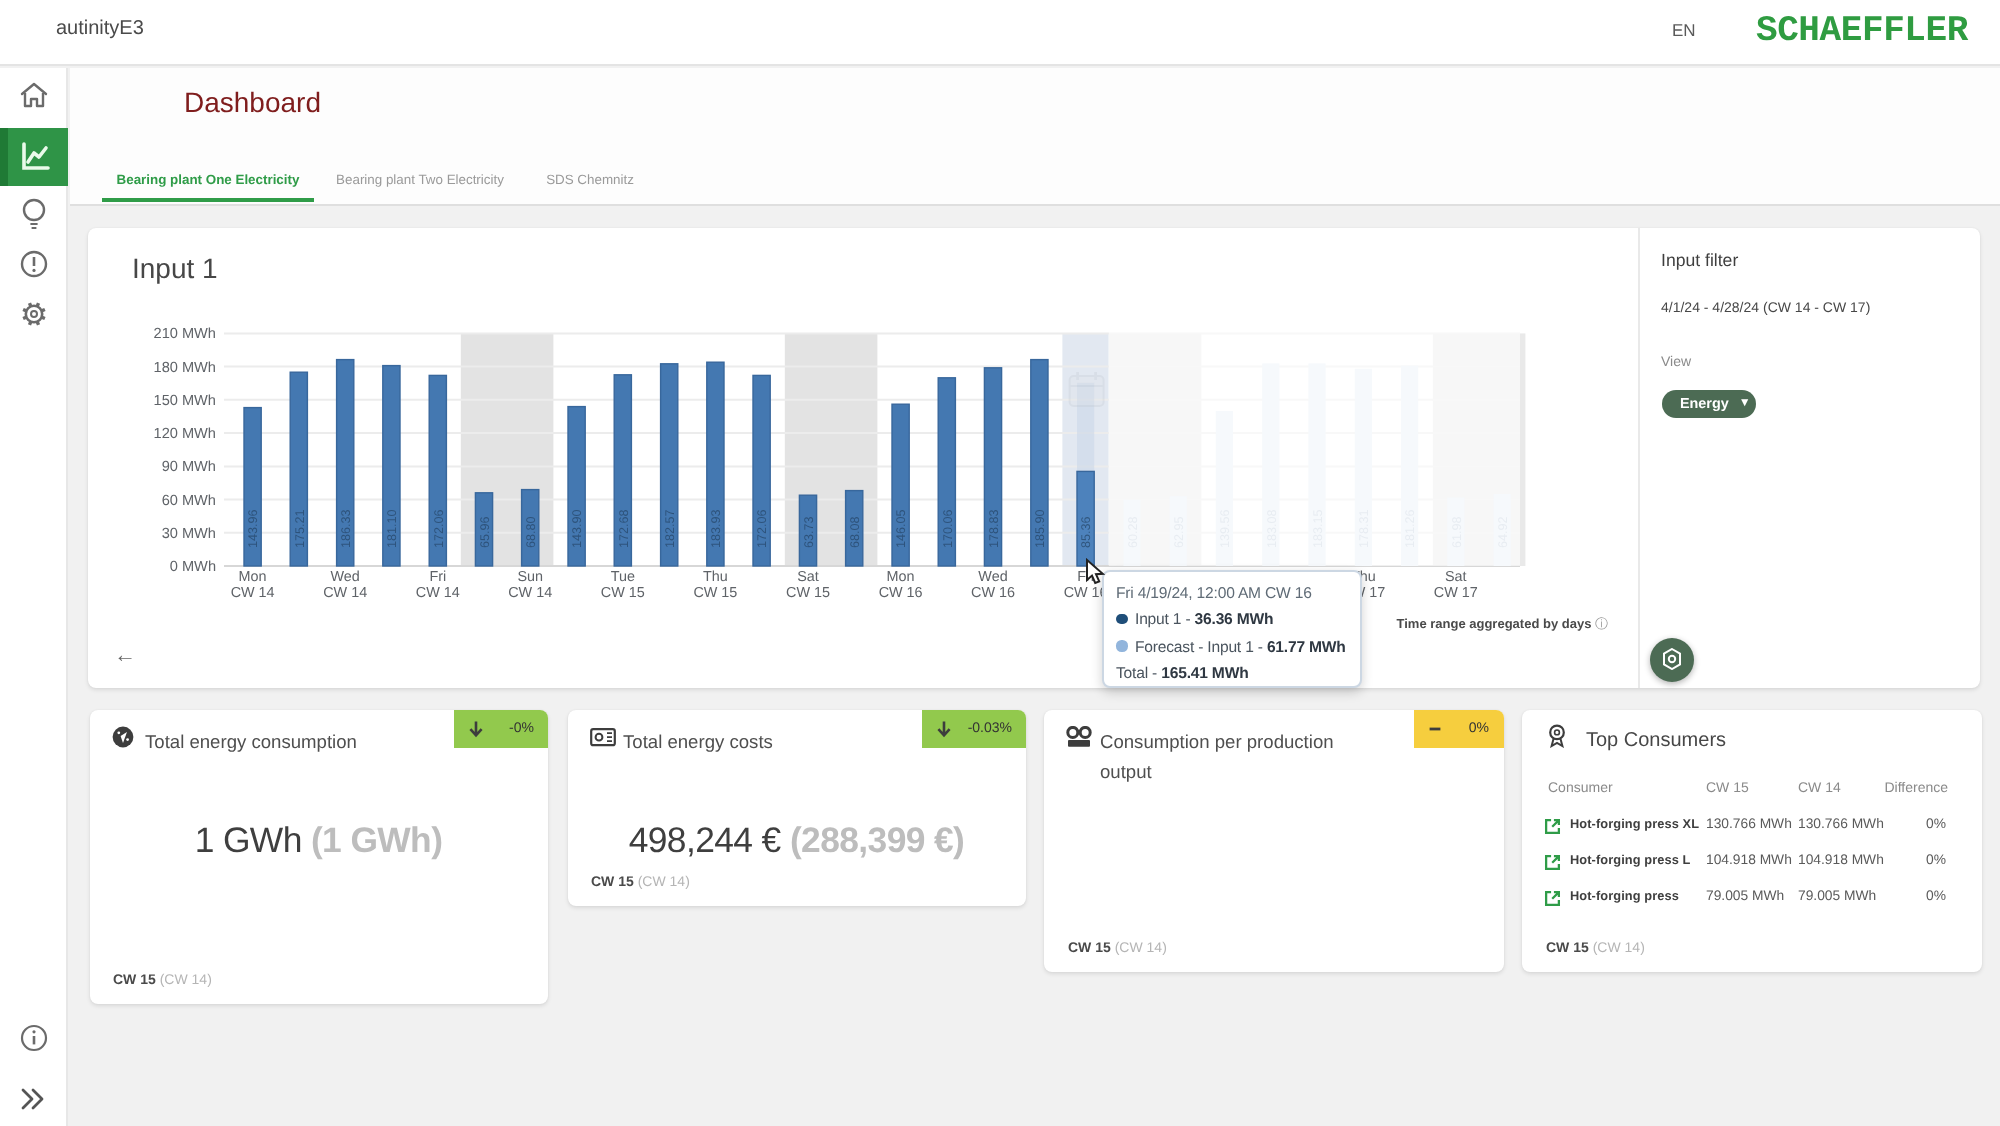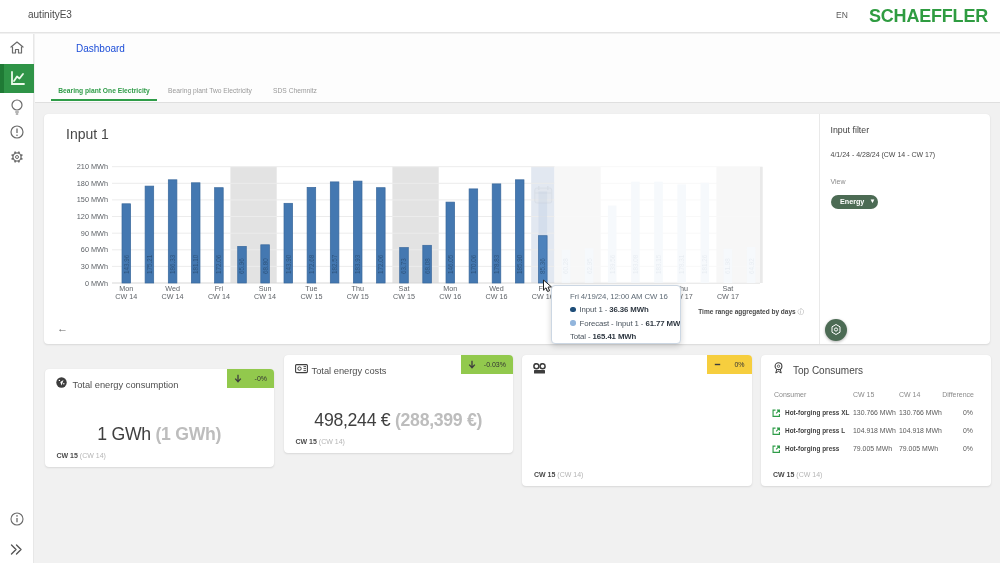--- a/index.html
+++ b/index.html
@@ -13,21 +13,21 @@
 .cfoot{position:absolute;left:12px;bottom:8px;font-size:7px;color:#4a4a4a;font-weight:bold}
 .cfoot span{color:#b5b5b5;font-weight:normal}
 .ctitle{position:absolute;left:28px;top:9px;font-size:9.3px;color:#4f4f4f;font-weight:500;line-height:14.5px}
 .cicon{position:absolute;left:11px;top:8px}
 </style></head>
 <body>
 
 <div id="topbar">
   <div class="abs" style="left:28px;top:9px;font-size:10px;color:#4a4a4a">autinityE3</div>
   <div class="abs" style="left:836px;top:10px;font-size:8.5px;color:#5a5a5a">EN</div>
-  <div class="abs" style="left:869px;top:5.5px;width:115px;text-align:right;font-family:Liberation Sans, sans-serif;font-weight:bold;font-size:18px;color:#2f9c41;letter-spacing:-0.2px">SCHAEFFLER</div>
+  <div class="abs" style="left:869px;top:5.5px;width:115px;text-align:right;font-family:Liberation Mono, monospace;font-weight:bold;font-size:18px;color:#2f9c41;letter-spacing:-0.2px">SCHAEFFLER</div>
 </div>
 
 <div id="sidebar">
   <svg xmlns="http://www.w3.org/2000/svg" width="14" height="13" viewBox="0 0 14 13" style="position:absolute;left:10px;top:7px">
     <path d="M1 6 L7 1 L13 6" fill="none" stroke="#6b6b6b" stroke-width="1.2" stroke-linecap="round" stroke-linejoin="round"></path>
     <path d="M2.5 5.5 V12 H5.5 V8.5 H8.5 V12 H11.5 V5.5" fill="none" stroke="#6b6b6b" stroke-width="1.2" stroke-linejoin="round"></path>
   </svg>
   <div class="abs" style="left:0;top:29.5px;width:34px;height:29px;background:#2f9447">
     <div class="abs" style="left:0;top:0;width:3.5px;height:29px;background:#1f7a35"></div>
     <svg xmlns="http://www.w3.org/2000/svg" width="16" height="15" viewBox="0 0 16 15" style="position:absolute;left:10px;top:7px">
@@ -60,21 +60,21 @@
     <circle cx="7" cy="7" r="6" fill="none" stroke="#6b6b6b" stroke-width="1.1"></circle>
     <line x1="7" y1="6" x2="7" y2="10.2" stroke="#6b6b6b" stroke-width="1.3"></line>
     <circle cx="7" cy="3.9" r="0.8" fill="#6b6b6b"></circle>
   </svg>
   <svg xmlns="http://www.w3.org/2000/svg" width="13" height="11" viewBox="0 0 13 11" style="position:absolute;left:10px;top:510px">
     <path d="M1.5 1 L6 5.5 L1.5 10 M6.5 1 L11 5.5 L6.5 10" fill="none" stroke="#555" stroke-width="1.4" stroke-linecap="round" stroke-linejoin="round"></path>
   </svg>
 </div>
 
 <div id="hstrip">
-  <div class="abs" style="left:41px;top:9px;font-size:10px;color:#1d4ed8">Dashboard</div>
+  <div class="abs" style="left:57px;top:9px;font-size:14px;color:#7f1d1d">Dashboard</div>
   <div class="abs" style="left:16px;top:53px;width:106px;text-align:center;font-size:6.7px;font-weight:bold;color:#2f9c48">Bearing plant One Electricity</div>
   <div class="abs" style="left:122px;top:53px;width:106px;text-align:center;font-size:6.7px;color:#9a9a9a">Bearing plant Two Electricity</div>
   <div class="abs" style="left:228px;top:53px;width:64px;text-align:center;font-size:6.7px;color:#9a9a9a">SDS Chemnitz</div>
   <div class="abs" style="left:16px;top:64.5px;width:106px;height:2.6px;background:#2f9c48"></div>
 </div>
 
 <div class="card" id="chartcard" style="left:44px;top:113.5px;width:945.5px;height:230.5px">
   <div class="abs" style="left:22px;top:12px;font-size:14px;color:#474747">Input 1</div>
   <div class="abs" style="left:13px;top:208px;font-size:11px;color:#666">←</div>
   <div class="abs" style="left:560px;top:194px;width:200px;text-align:right;font-size:6.5px;font-weight:bold;color:#4a4a4a">Time range aggregated by days <span style="font-weight:normal;color:#9a9a9a">ⓘ</span></div>
@@ -199,32 +199,32 @@
 <text x="545.1" y="177.5" text-anchor="middle" font-size="7.2" fill="#5f6368">Sun</text>
 <text x="545.1" y="185.5" text-anchor="middle" font-size="7.2" fill="#5f6368">CW 16</text>
 <text x="591.4" y="177.5" text-anchor="middle" font-size="7.2" fill="#5f6368">Tue</text>
 <text x="591.4" y="185.5" text-anchor="middle" font-size="7.2" fill="#5f6368">CW 17</text>
 <text x="637.7" y="177.5" text-anchor="middle" font-size="7.2" fill="#5f6368">Thu</text>
 <text x="637.7" y="185.5" text-anchor="middle" font-size="7.2" fill="#5f6368">CW 17</text>
 <text x="683.9" y="177.5" text-anchor="middle" font-size="7.2" fill="#5f6368">Sat</text>
 <text x="683.9" y="185.5" text-anchor="middle" font-size="7.2" fill="#5f6368">CW 17</text>
 </svg>
 
-<div class="abs" style="left:551px;top:285px;width:130px;height:59px;background:#fff;border:1px solid #ccd7e3;border-radius:4px;box-shadow:0 2px 6px rgba(0,0,0,.18);z-index:6;font-size:7.8px;color:#4a545e;padding:4px 18px;line-height:13.4px;white-space:nowrap;overflow:hidden;letter-spacing:-0.1px">
+<div class="abs" style="left:551px;top:285px;width:130px;height:59px;background:#fff;border:1px solid #ccd7e3;border-radius:4px;box-shadow:0 2px 6px rgba(0,0,0,.18);z-index:6;font-size:7.8px;color:#4a545e;padding:4px 6px;line-height:13.4px;white-space:nowrap;overflow:hidden;letter-spacing:-0.1px">
   <div style="color:#5f6b76">Fri 4/19/24, 12:00 AM CW 16</div>
   <div><span style="display:inline-block;width:5.5px;height:5.5px;border-radius:50%;background:#1f4e79;margin-right:4px"></span>Input 1 - <b style="color:#2f3842">36.36 MWh</b></div>
   <div><span style="display:inline-block;width:5.5px;height:5.5px;border-radius:50%;background:#92b5dc;margin-right:4px"></span>Forecast - Input 1 - <b style="color:#2f3842">61.77 MWh</b></div>
   <div>Total - <b style="color:#2f3842">165.41 MWh</b></div>
 </div>
 
 <svg xmlns="http://www.w3.org/2000/svg" width="13" height="15" viewBox="0 0 13 15" style="position:absolute;left:541px;top:279px;z-index:7">
   <path d="M2.5 1 L2.5 11 L5 8.8 L6.6 12.5 L8.6 11.7 L7 8.1 L10.4 7.9 Z" fill="#fff" stroke="#222" stroke-width="1"></path>
 </svg>
 
-<div class="card" style="left:44.5px;top:369px;width:229.5px;height:98px">
+<div class="card" style="left:44.5px;top:355px;width:229.5px;height:147px">
   <svg class="cicon" xmlns="http://www.w3.org/2000/svg" width="11" height="11" viewBox="0 0 11 11" style="top:7.5px">
     <circle cx="5.5" cy="5.5" r="5.2" fill="#3d3d3d"></circle>
     <path d="M5.5 8.5 L4.3 5 L7.5 3 Z" fill="#fff"></path>
     <circle cx="3.4" cy="3.4" r="0.7" fill="#fff"></circle>
       <circle cx="7.8" cy="6.8" r="0.7" fill="#fff"></circle>
   </svg>
   <div class="ctitle">Total energy consumption</div>
   <div class="badge" style="width:47px;background:#92c94d">
       <svg xmlns="http://www.w3.org/2000/svg" width="8" height="9" viewBox="0 0 8 9">
         <path d="M4 0.8 V7.2 M1.2 4.6 L4 7.7 L6.8 4.6" fill="none" stroke="#3d3d3d" stroke-width="1.3"></path>
@@ -249,20 +249,21 @@
     </div>
   <div class="bigval" style="top:54.8px">498,244 € <span class="lt">(288,399 €)</span></div>
   <div class="cfoot">CW 15 <span>(CW 14)</span></div>
 </div>
 <div class="card" style="left:522px;top:355px;width:229.5px;height:131px">
   <svg class="cicon" xmlns="http://www.w3.org/2000/svg" width="13" height="11" viewBox="0 0 13 11" style="top:7.5px">
     <circle cx="3.4" cy="3.2" r="2.5" fill="none" stroke="#3d3d3d" stroke-width="1.5"></circle>
     <circle cx="9.6" cy="3.2" r="2.5" fill="none" stroke="#3d3d3d" stroke-width="1.5"></circle>
     <rect x="1" y="7" width="11" height="3.4" rx="0.5" fill="#3d3d3d"></rect>
   </svg>
+  <div class="ctitle" style="width:128px">Consumption per production output</div>
   <div class="badge" style="width:45px;background:#f6ce3e">
       <svg xmlns="http://www.w3.org/2000/svg" width="7" height="9" viewBox="0 0 7 9">
         <path d="M0.8 4.5 H6.2" fill="none" stroke="#3d3d3d" stroke-width="1.4"></path>
       </svg>
       <span>0%</span>
     </div>
   <div class="cfoot">CW 15 <span>(CW 14)</span></div>
 </div>
 <div class="card" style="left:761px;top:355px;width:229.5px;height:131px">
   <svg class="cicon" xmlns="http://www.w3.org/2000/svg" width="11" height="12" viewBox="0 0 11 12" style="left:12px;top:7px">

